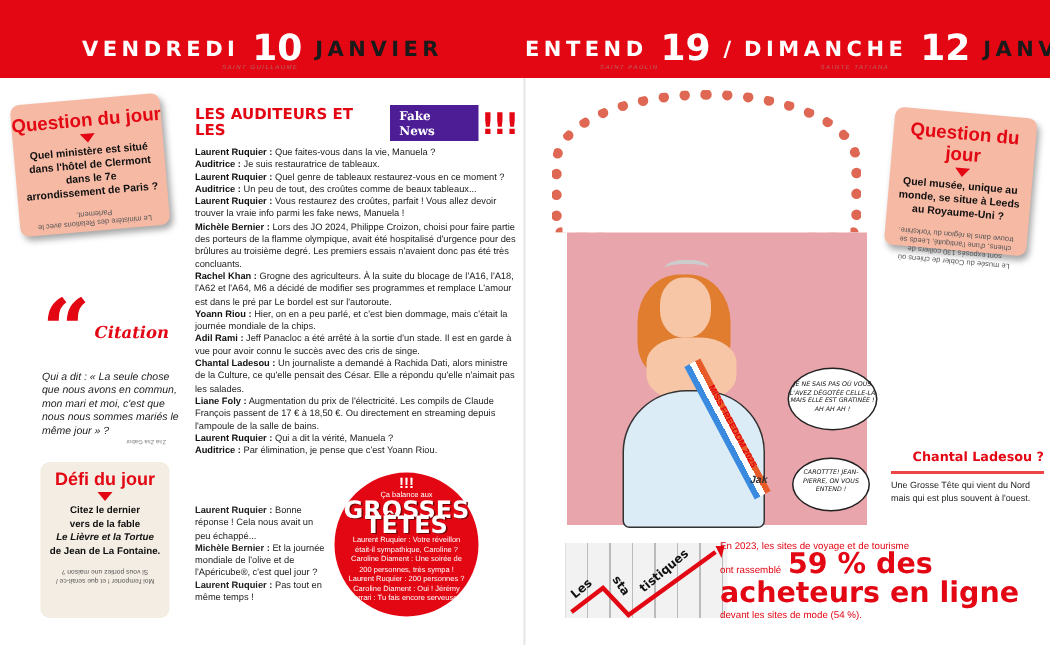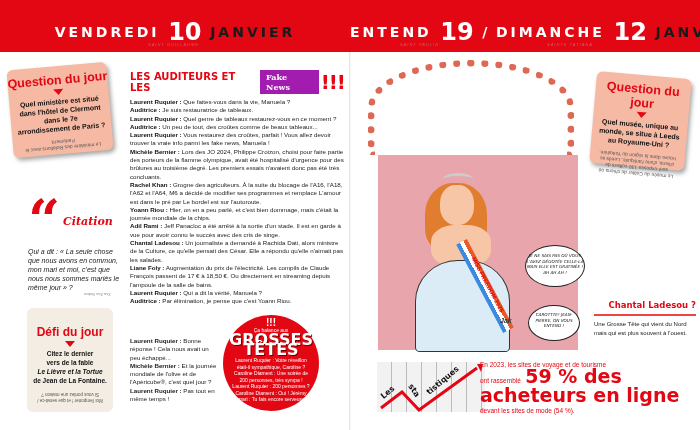--- a/index.html
+++ b/index.html
@@ -19,26 +19,26 @@
 .card .q{font-size:7px;font-weight:bold;color:#111;line-height:9px;padding:0 6px}
 .ans{font-size:5px;color:#555;transform:rotate(180deg);margin-top:6px;line-height:6px;padding:0 8px}
 .q1{left:10px;top:66px;width:100px;height:88px;transform:rotate(-5deg)}
 .q2{left:593px;top:75px;width:95px;height:92px;transform:rotate(5deg)}
 .cit{position:absolute;left:28px;top:200px;width:92px}
 .quote{position:absolute;left:0;top:-8px;color:#e30613;font-size:56px;font-family:"DejaVu Serif",serif;font-weight:bold;line-height:56px}
 .cittitle{position:absolute;left:35px;top:15px;color:#e30613;font-family:"DejaVu Serif",serif;font-style:italic;font-weight:bold;font-size:11px}
 .cittext{position:absolute;left:0;top:47px;width:92px;font-size:7px;font-style:italic;line-height:9px;color:#222}
 .citans{position:absolute;left:56px;top:92px;font-size:4px;color:#888;transform:rotate(180deg)}
 .defi{position:absolute;left:27px;top:308px;width:86px;height:104px;background:#f4ede3;border-radius:6px;text-align:center}
-.defi .ct{color:#e30613;font-weight:bold;font-size:12px;margin-top:17px}
+.defi .ct{color:#e30613;font-weight:bold;font-size:12px;margin-top:4px}
 .defi .q{font-size:6.5px;font-weight:bold;line-height:9px;color:#111}
 .defi .ans{font-size:4.5px}
 .aud{position:absolute;left:130px;top:70px;width:215px}
 .audh{font-weight:bold;font-size:10px;color:#e30613;font-family:"DejaVu Sans",sans-serif;display:flex;align-items:center}
-.fake{background:#a21caf;color:#fff;font-size:8px;padding:2px 6px;margin-left:4px;font-family:"DejaVu Serif",serif}
+.fake{background:#4c1d95;color:#fff;font-size:8px;padding:2px 6px;margin-left:4px;font-family:"DejaVu Serif",serif}
 .bang{color:#e30613;font-size:20px;font-weight:900;margin-left:2px;letter-spacing:-1px;line-height:14px}
 .dlg{font-size:6.2px;line-height:8.3px;color:#222;margin-top:4px}
 .dlg b{color:#111}
 .dlg2{position:absolute;left:130px;top:337px;width:90px;font-size:6.2px;line-height:8.3px;color:#222}
 .circle{position:absolute;left:223px;top:315px;width:96px;height:96px;border-radius:50%;background:#e30613;color:#fff;text-align:center;font-size:5px;line-height:6.5px;padding-top:5px}
 .circle .bn{font-weight:900;font-size:10px}
 .gt{font-family:"DejaVu Sans",sans-serif;font-weight:700;font-size:16px;line-height:10px;margin:2px 0;text-shadow:1px 1px 0 #700}
 .cartoon{position:absolute;left:360px;top:55px;width:222px;height:298px}
 .wreath{position:absolute;left:8px;top:5px;width:206px;height:95px;border:7px dotted #d8432a;border-bottom:none;border-radius:50% 50% 0 0;opacity:.8}
 .pink{position:absolute;left:18px;top:100px;width:200px;height:195px;background:#e9a5ac}

